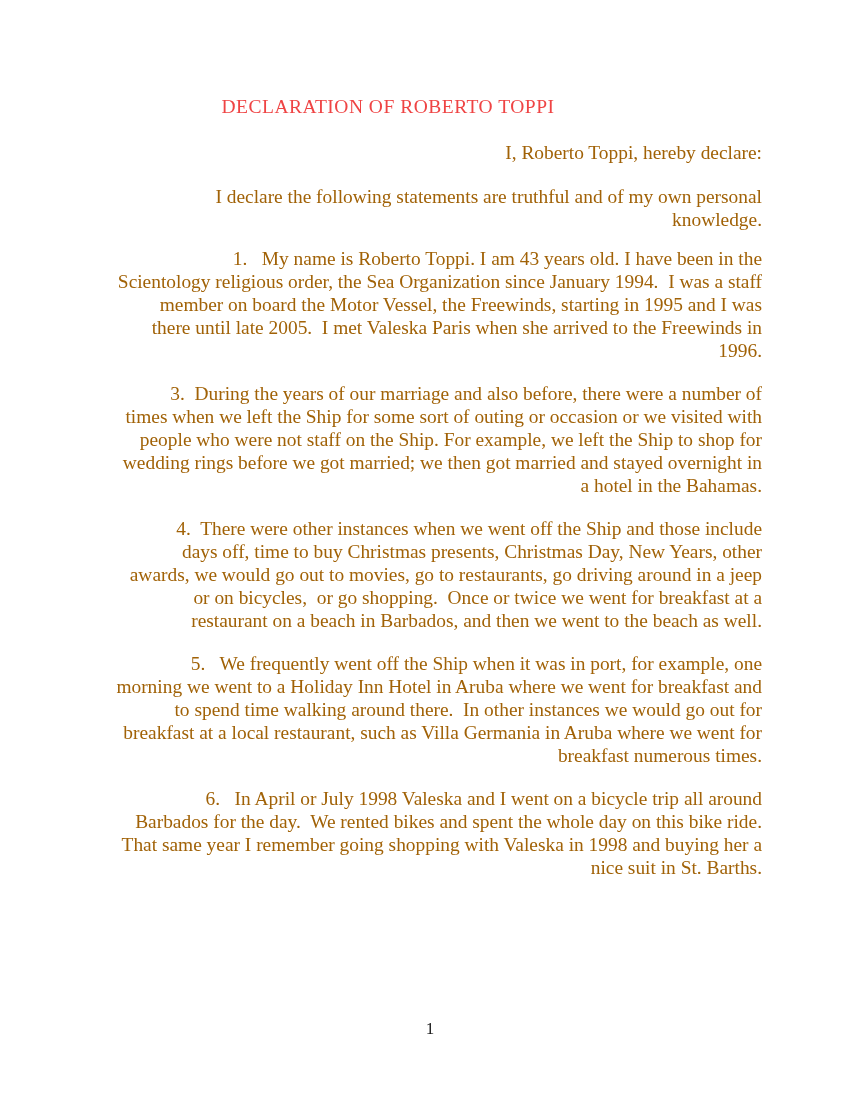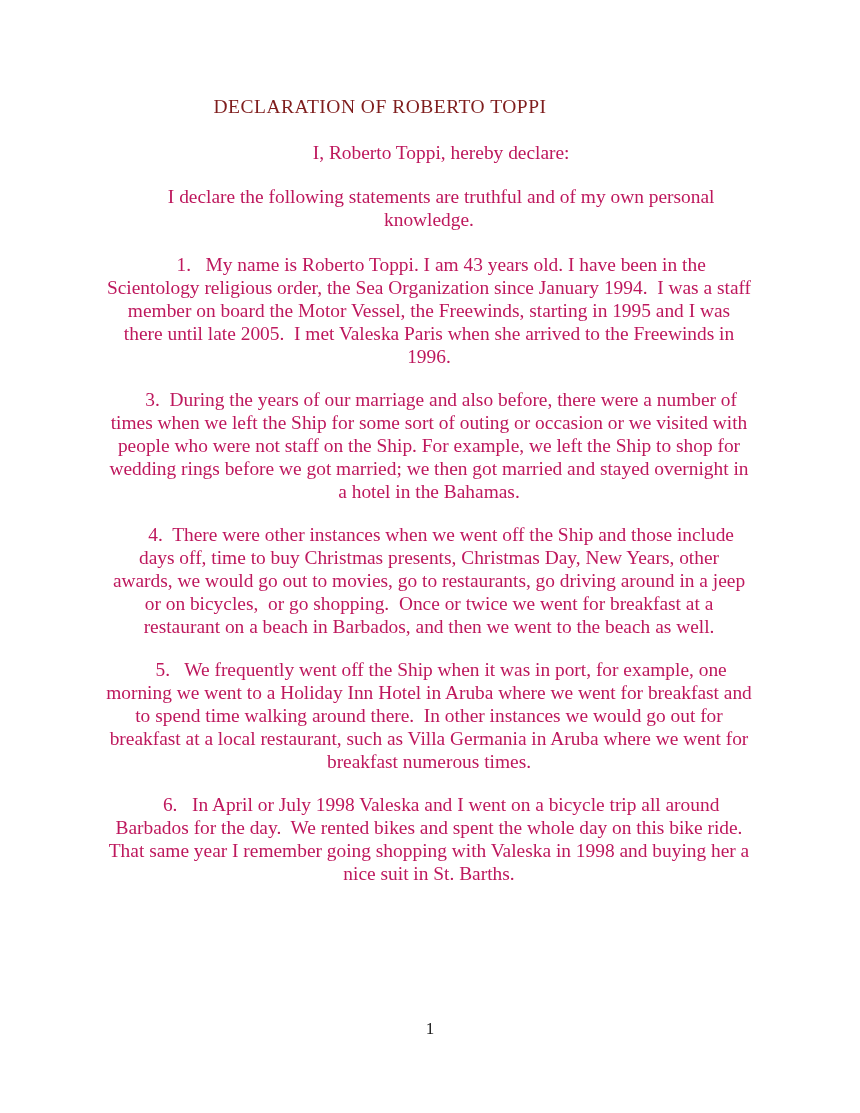--- a/index.html
+++ b/index.html
@@ -17,48 +17,48 @@
     margin: 0 auto;
     overflow: hidden;
     font-family: "Liberation Serif", "DejaVu Serif", serif;
     color: #1a1a1a;
     -webkit-font-smoothing: antialiased;
   }
 
   .doc-title {
     position: absolute;
     top: 96px;
-    left: 8px;
+    left: 16px;
     width: 744px;
     text-align: center;
     font-size: 19.5px;
     letter-spacing: 0.5px;
-    color: #7f1d1d;
+    color: #ef4444;
     white-space: pre;
   }
 
   .body-block {
     position: absolute;
     top: 141px;
     left: 96px;
     width: 666px;
   }
 
   .para {
     font-size: 19.4px;
     line-height: 23.2px;
-    color: #be185d;
+    color: #a16207;
     margin: 0 0 19px 0;
-    text-align: center;
+    text-align: right;
     white-space: pre-wrap;
     text-indent: 0;
   }
 
   .para.p-intro1 { margin-bottom: 21px; }
-  .para.p-intro2 { margin-bottom: 21px; }
+  .para.p-intro2 { margin-bottom: 15px; }
   .para.p-last   { margin-bottom: 0; }
 
   .page-number {
     position: absolute;
     top: 1019px;
     left: 0;
     width: 860px;
     text-align: center;
     font-size: 17px;
     color: #1a1a1a;

